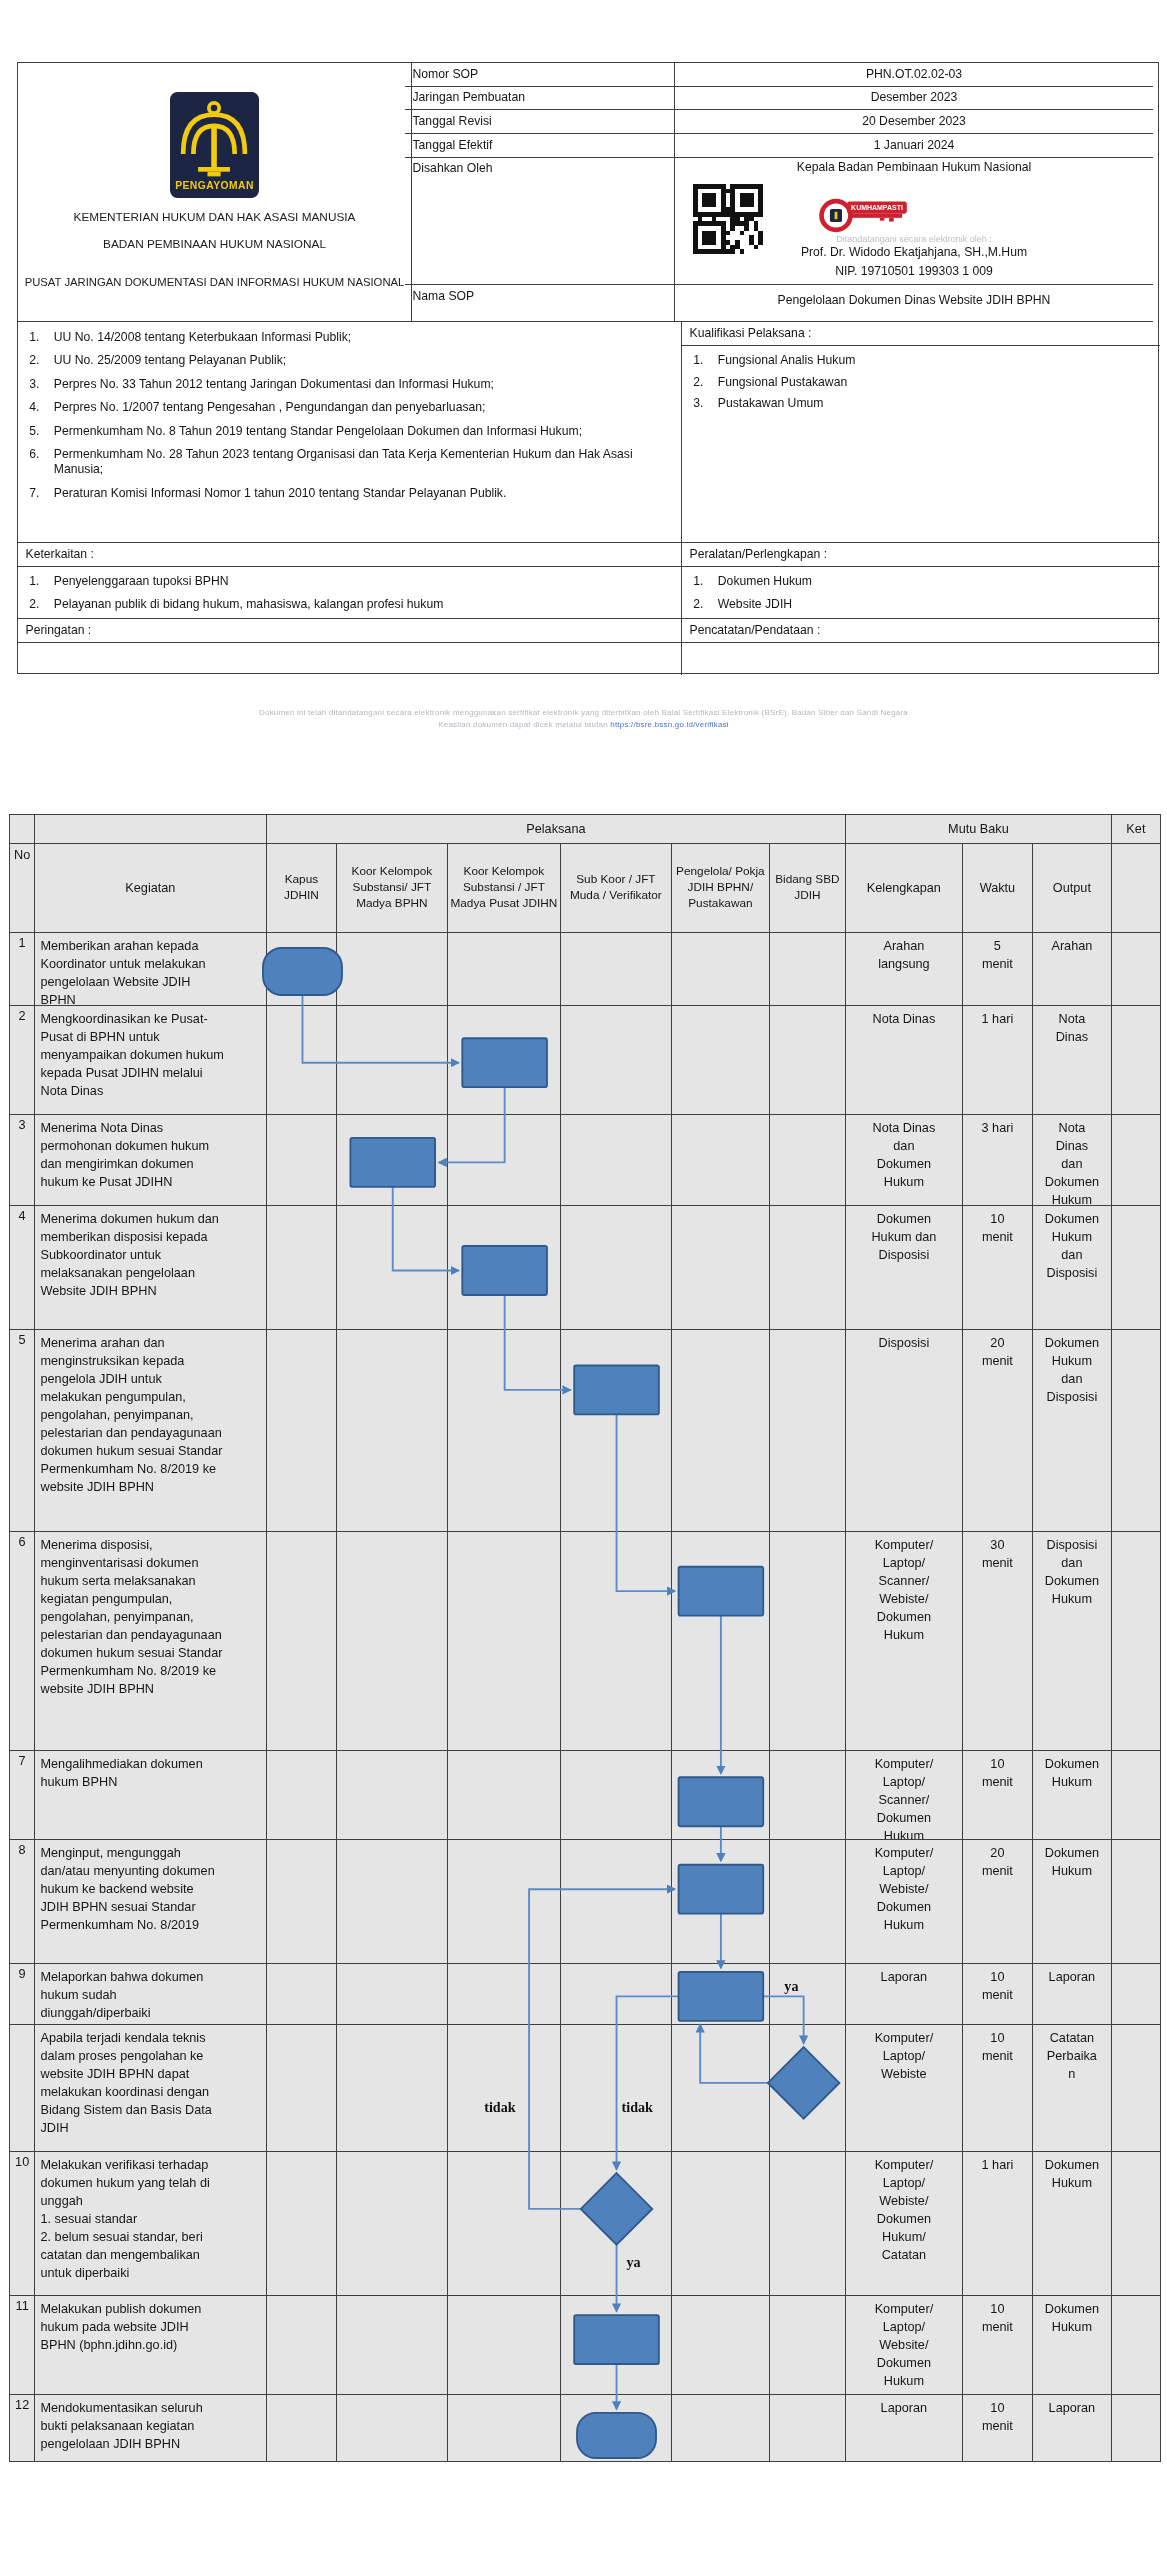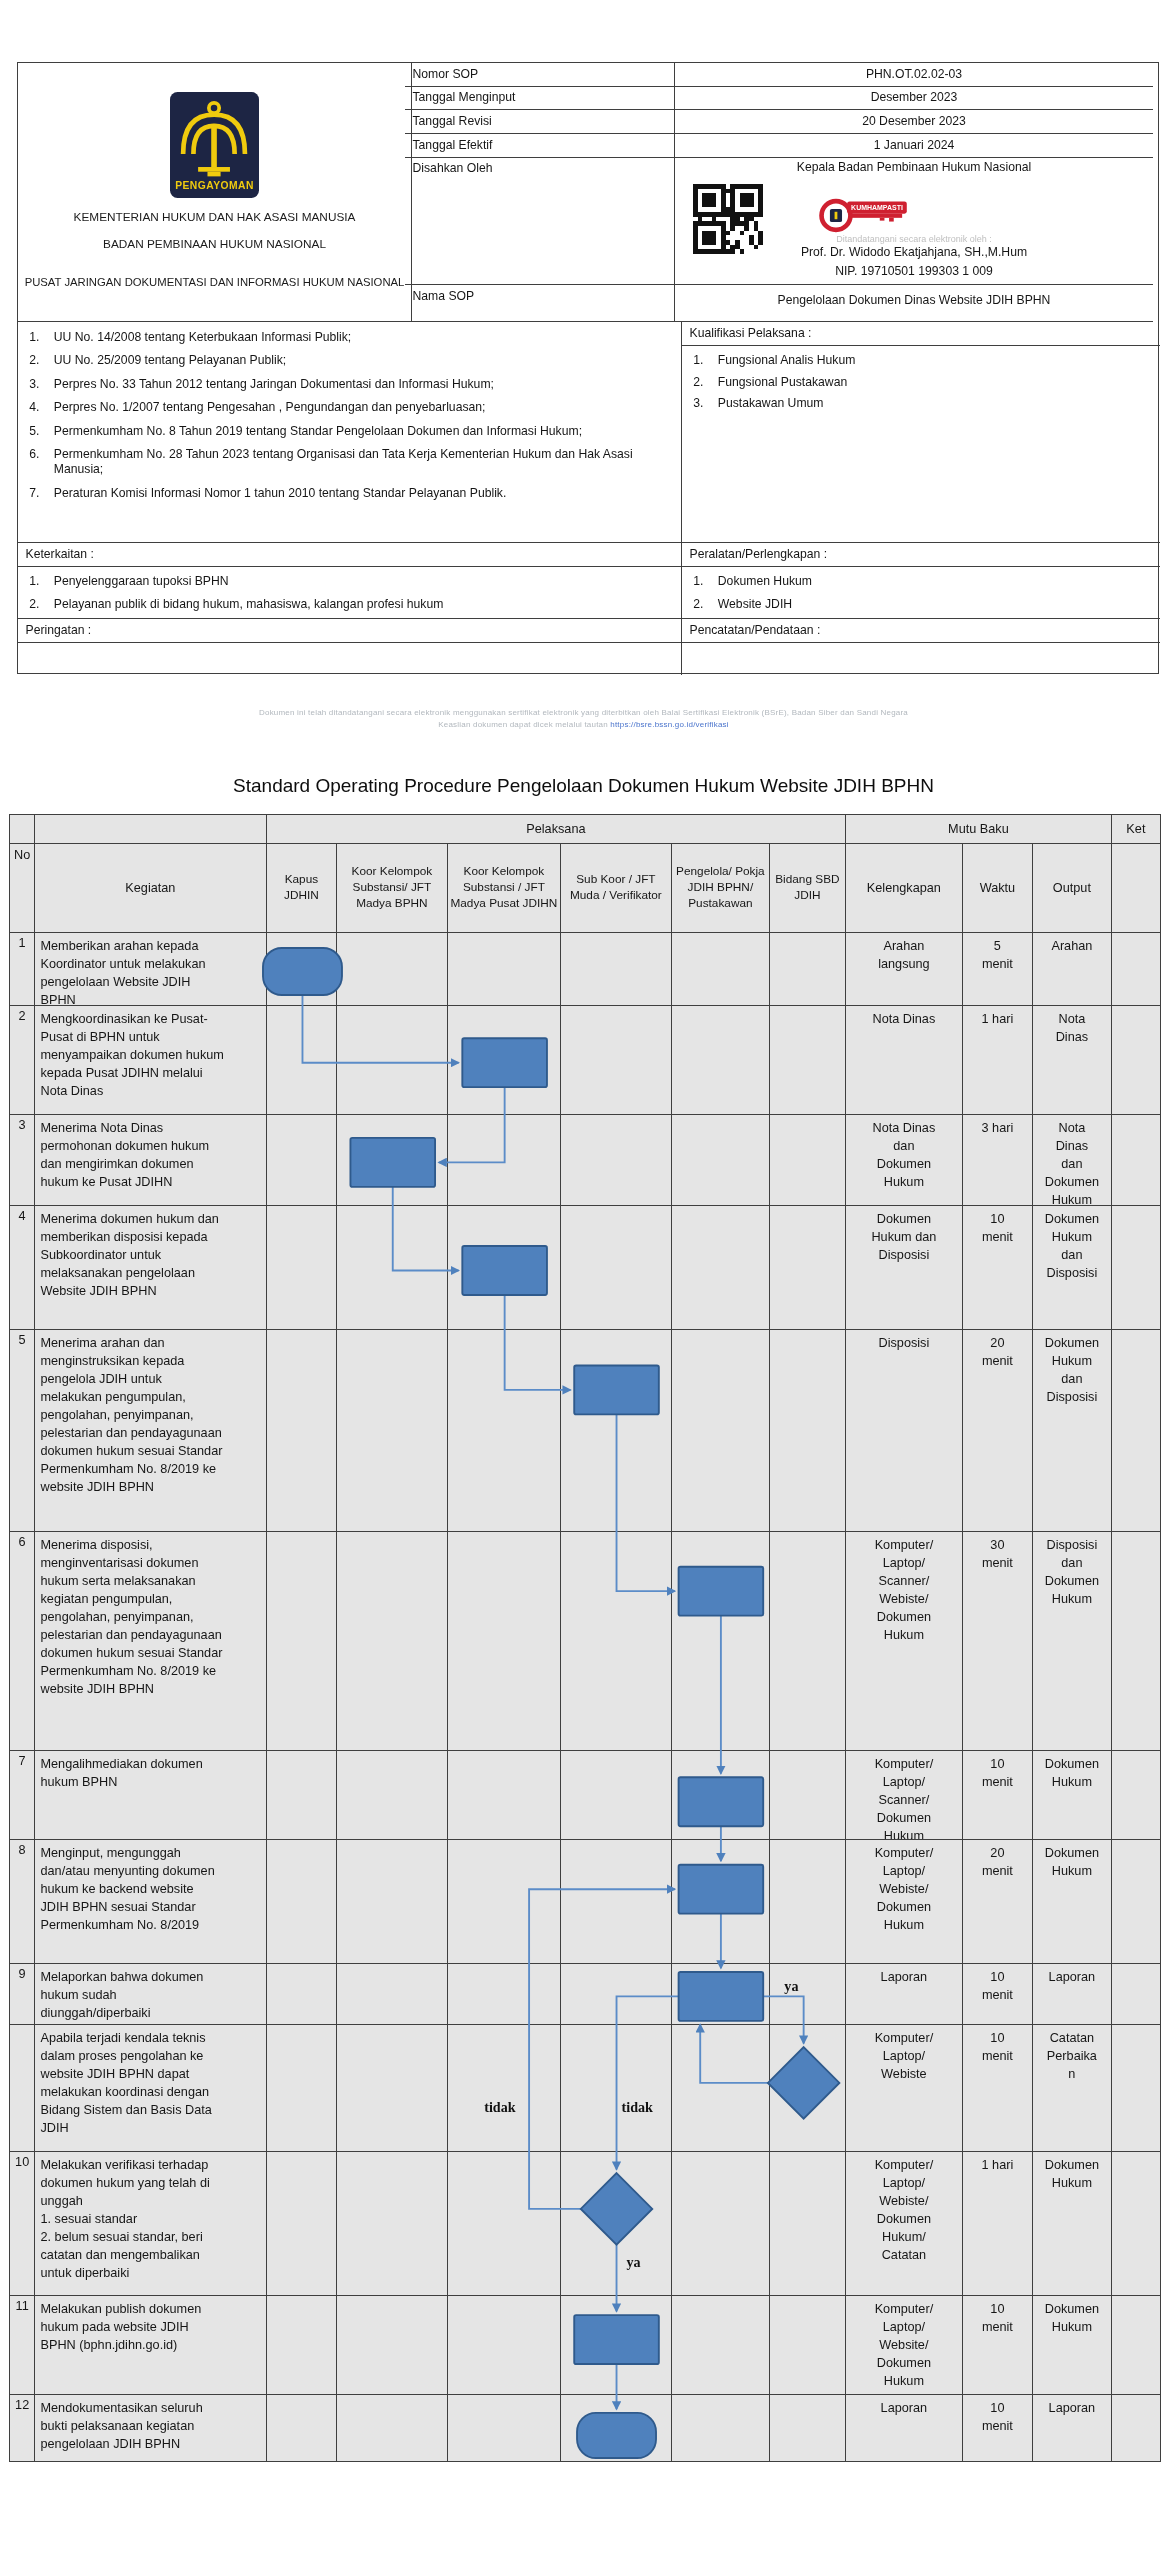--- a/index.html
+++ b/index.html
@@ -85,21 +85,21 @@
       <div class="org-line org-1">KEMENTERIAN HUKUM DAN HAK ASASI MANUSIA</div>
       <div class="org-line org-2">BADAN PEMBINAAN HUKUM NASIONAL</div>
       <div class="org-line org-3">PUSAT JARINGAN DOKUMENTASI DAN INFORMASI HUKUM NASIONAL</div>
     </div>
 
     <div class="fr fr0">
       <div class="lab">Nomor SOP</div>
       <div class="val">PHN.OT.02.02-03</div>
     </div>
     <div class="fr frA">
-      <div class="lab">Tanggal Menginput</div>
+      <div class="lab">Jaringan Pembuatan</div>
       <div class="val">Desember 2023</div>
     </div>
     <div class="fr frB">
       <div class="lab">Tanggal Revisi</div>
       <div class="val">20 Desember 2023</div>
     </div>
     <div class="fr frC">
       <div class="lab">Tanggal Efektif</div>
       <div class="val">1 Januari 2024</div>
     </div>
@@ -262,21 +262,20 @@
         <div class="sec-label">Pencatatan/Pendataan :</div>
       </div>
     </div>
   </div>
 
   <div class="wm wm1">Dokumen ini telah ditandatangani secara elektronik menggunakan sertifikat elektronik yang diterbitkan oleh Balai Sertifikasi Elektronik (BSrE), Badan Siber dan Sandi Negara</div>
   <div class="wm wm2">
     <span>Keaslian dokumen dapat dicek melalui tautan </span><span class="wm-link">https://bsre.bssn.go.id/verifikasi</span>
   </div>
 
-  <div class="sop-title">Standard Operating Procedure Pengelolaan Dokumen Hukum Website JDIH BPHN</div>
 
   <div class="flowwrap">
     <div class="flowgrid" id="flowgrid">
         <div class="fc hc" style="grid-area: 1 / 1;"></div>
         <div class="fc hc" style="grid-area: 1 / 2;"></div>
         <div class="fc hc" style="grid-area: 1 / 3 / auto / span 6;">Pelaksana</div>
         <div class="fc hc" style="grid-area: 1 / 9 / auto / span 3;">Mutu Baku</div>
         <div class="fc hc" style="grid-area: 1 / 12;">Ket</div>
         <div class="fc hc top" style="grid-area: 2 / 1;">No</div>
         <div class="fc hc" style="grid-area: 2 / 2;">Kegiatan</div>

